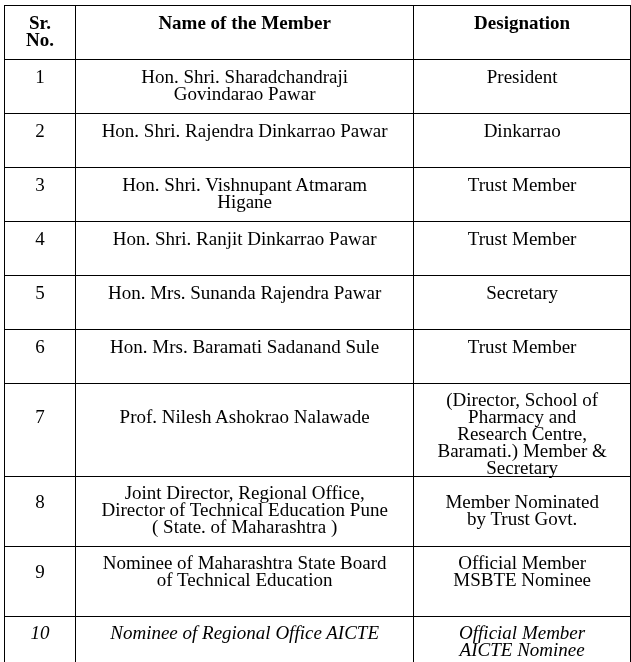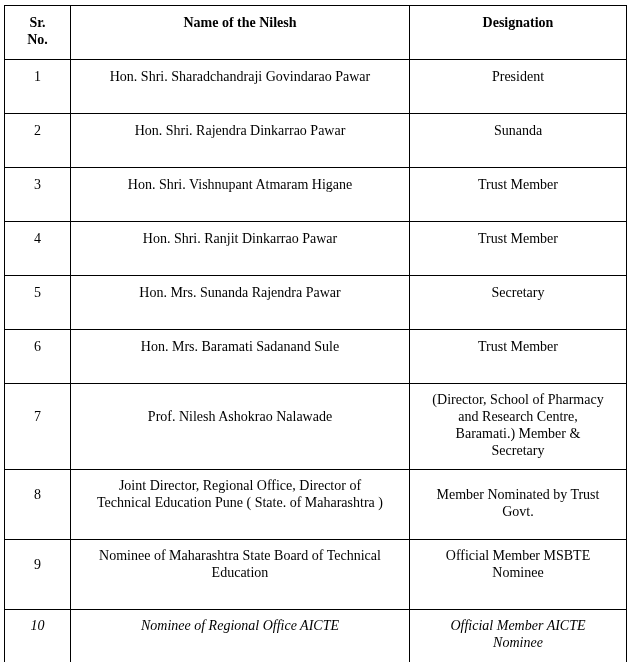--- a/index.html
+++ b/index.html
@@ -1,20 +1,20 @@
 <!DOCTYPE html>
 <html><head>
 <meta charset="utf-8">
 <style>
   html, body { margin: 0; padding: 0; background: #ffffff; }
   body { width: 631px; height: 662px; position: relative; overflow: hidden;
          font-family: "Liberation Serif", serif; color: #000; }
   table { position: absolute; left: 4px; top: 5px; border-collapse: collapse; table-layout: fixed; }
   td, th { border: 1px solid #000; text-align: center; vertical-align: top;
-           font-size: 14px; line-height: 17px; padding: 0 21px; }
+           font-size: 19px; line-height: 17px; padding: 0 21px; }
   th { font-weight: bold; padding-top: 8px; height: 45px; }
   td { padding-top: 8px; }
   col.c1 { width: 66px; }
   col.c2 { width: 339px; }
   col.c3 { width: 217px; }
   tr.r1 td, tr.r2 td, tr.r3 td, tr.r4 td, tr.r5 td, tr.r6 td { height: 45px; }
   tr.r7 td { height: 77px; }
   tr.r7 td.mid { vertical-align: top; padding-top: 24px; height: 61px; }
   tr.r7 td.desig { padding-top: 7px; height: 78px; }
   tr.r8 td { height: 62px; padding-top: 7px; }
@@ -28,32 +28,32 @@
 
 <table>
   <colgroup>
       <col class="c1">
       <col class="c2">
       <col class="c3">
     </colgroup>
   <tbody>
       <tr>
     <th>Sr. No.</th>
-    <th>Name of the Nilesh</th>
+    <th>Name of the Member</th>
     <th>Designation</th>
   </tr>
   <tr class="r1">
     <td class="sr">1</td>
     <td>Hon. Shri. Sharadchandraji Govindarao Pawar</td>
     <td class="desig">President</td>
   </tr>
   <tr class="r2">
     <td class="sr">2</td>
     <td>Hon. Shri. Rajendra Dinkarrao Pawar</td>
-    <td class="desig">Sunanda</td>
+    <td class="desig">Dinkarrao</td>
   </tr>
   <tr class="r3">
     <td class="sr">3</td>
     <td>Hon. Shri. Vishnupant Atmaram Higane</td>
     <td class="desig">Trust Member</td>
   </tr>
   <tr class="r4">
     <td class="sr">4</td>
     <td>Hon. Shri. Ranjit Dinkarrao Pawar</td>
     <td class="desig">Trust Member</td>

